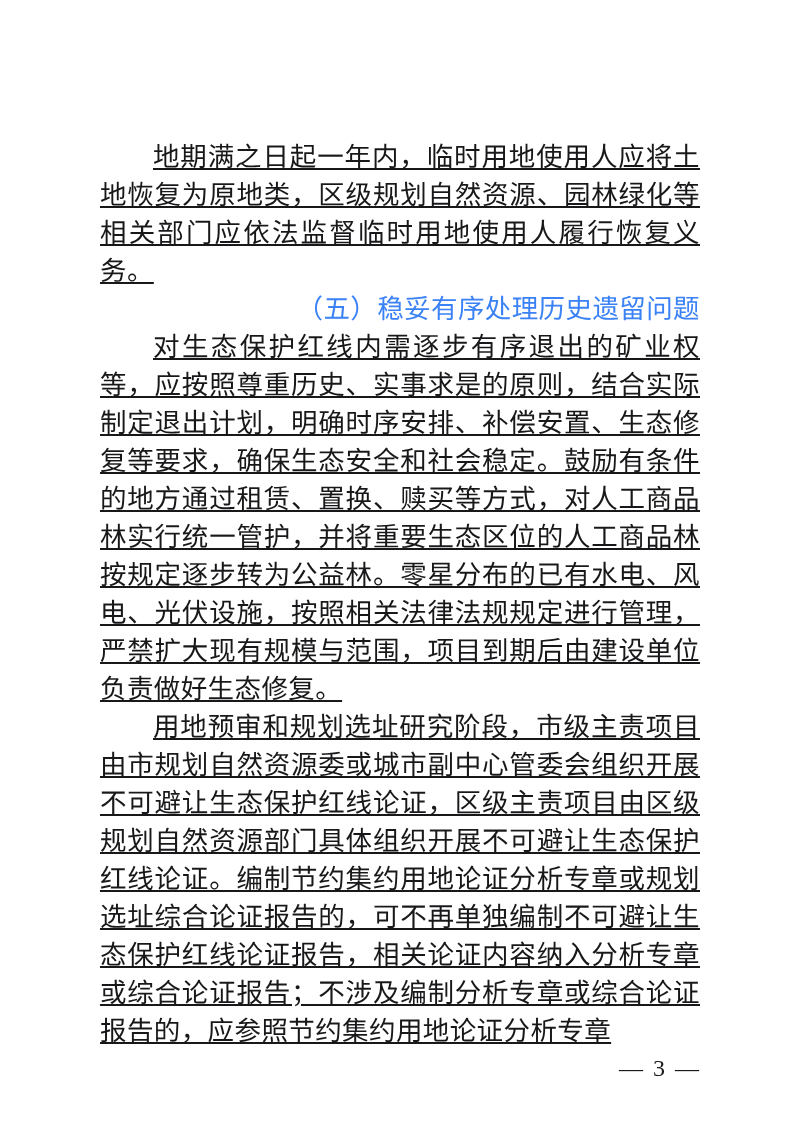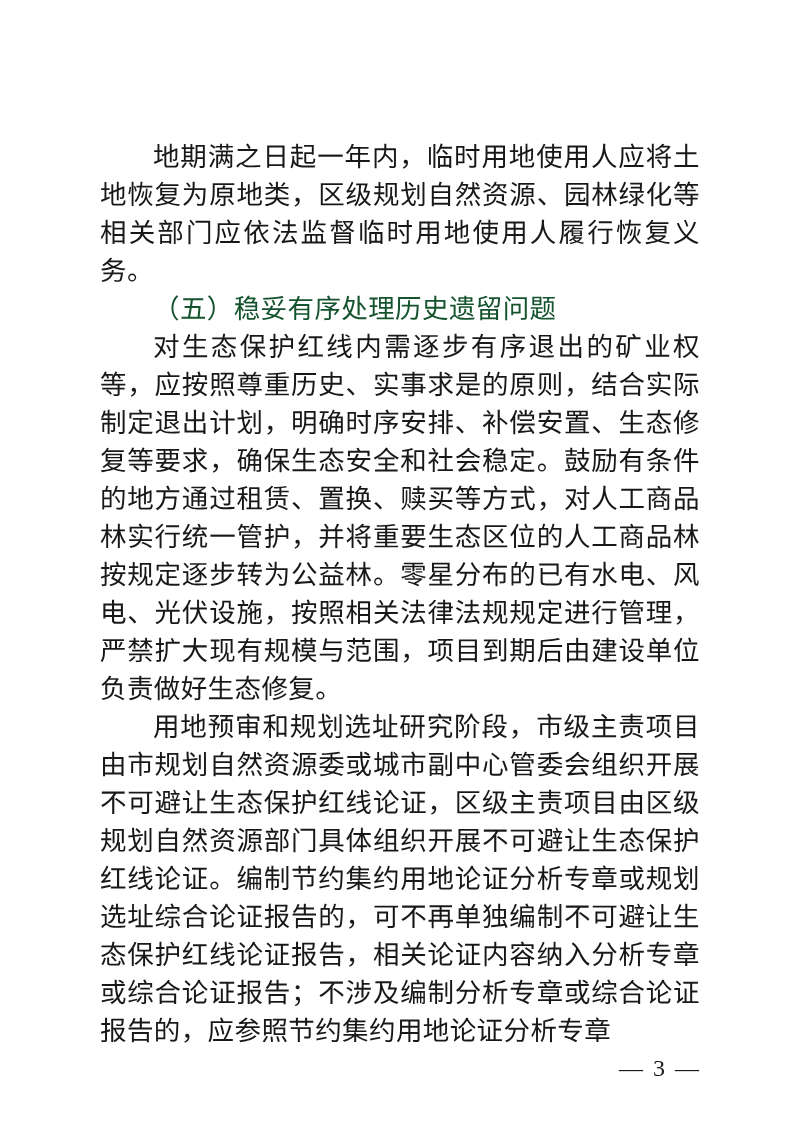--- a/index.html
+++ b/index.html
@@ -38,31 +38,32 @@
     text-indent: 2em;
     letter-spacing: 0.4px;
     color: #18181a;
     font-weight: 400;
   }
 
   
   .para.kai {
     font-family: "Liberation Serif", "DejaVu Serif", serif;
     font-style: normal;
+    text-decoration: underline;
   }
 
   
   .subheading {
     margin: 0;
     font-size: 26.5px;
     line-height: 38px;
     text-indent: 2em;
-    text-align: left;
+    text-align: right;
     letter-spacing: 0.4px;
-    color: #14532d;
+    color: #3b82f6;
     font-family: "Liberation Serif", "DejaVu Serif", serif;
     font-weight: 400;
   }
 
   
   .heading {
     margin: 0;
     font-size: 26.5px;
     line-height: 38px;
     text-indent: 2em;

